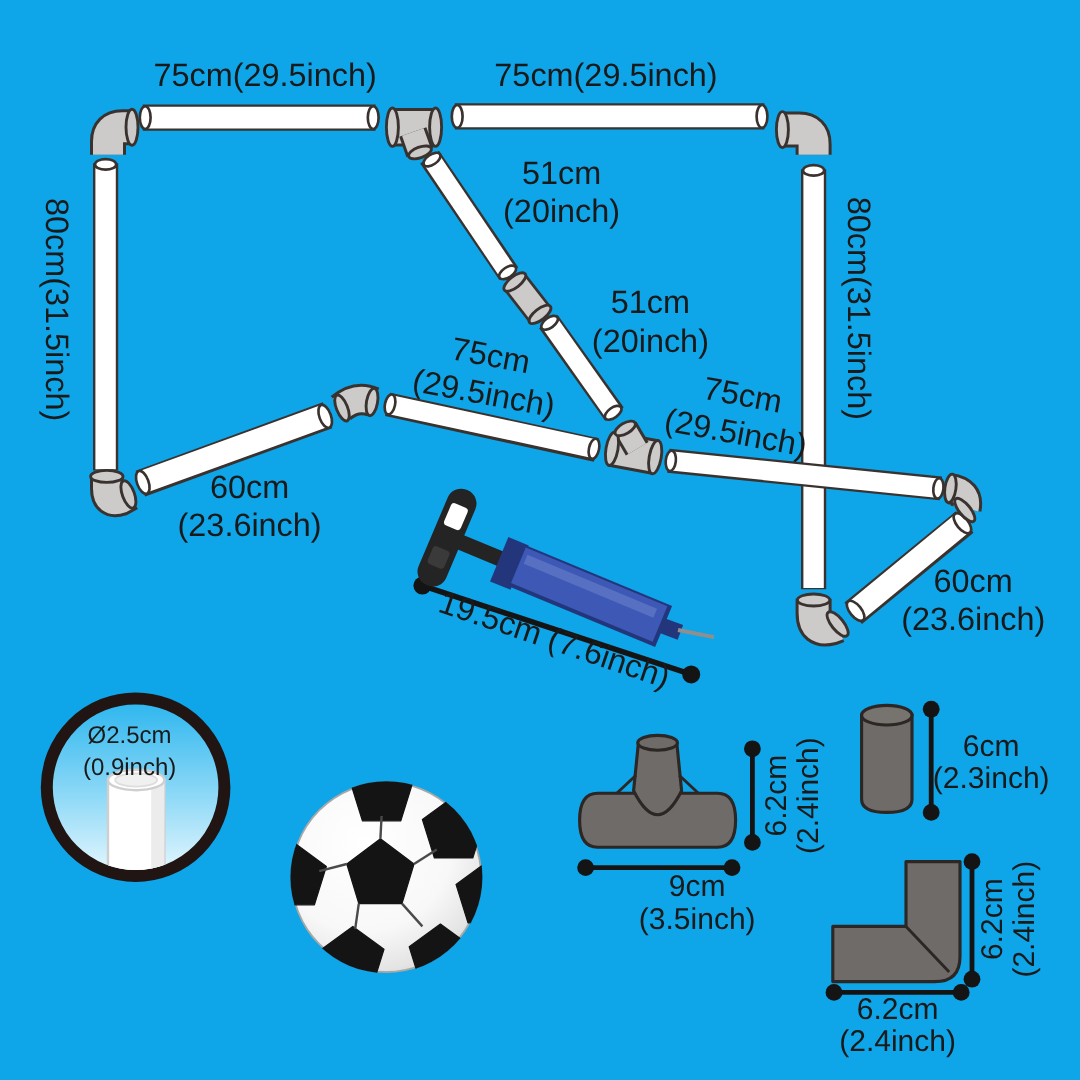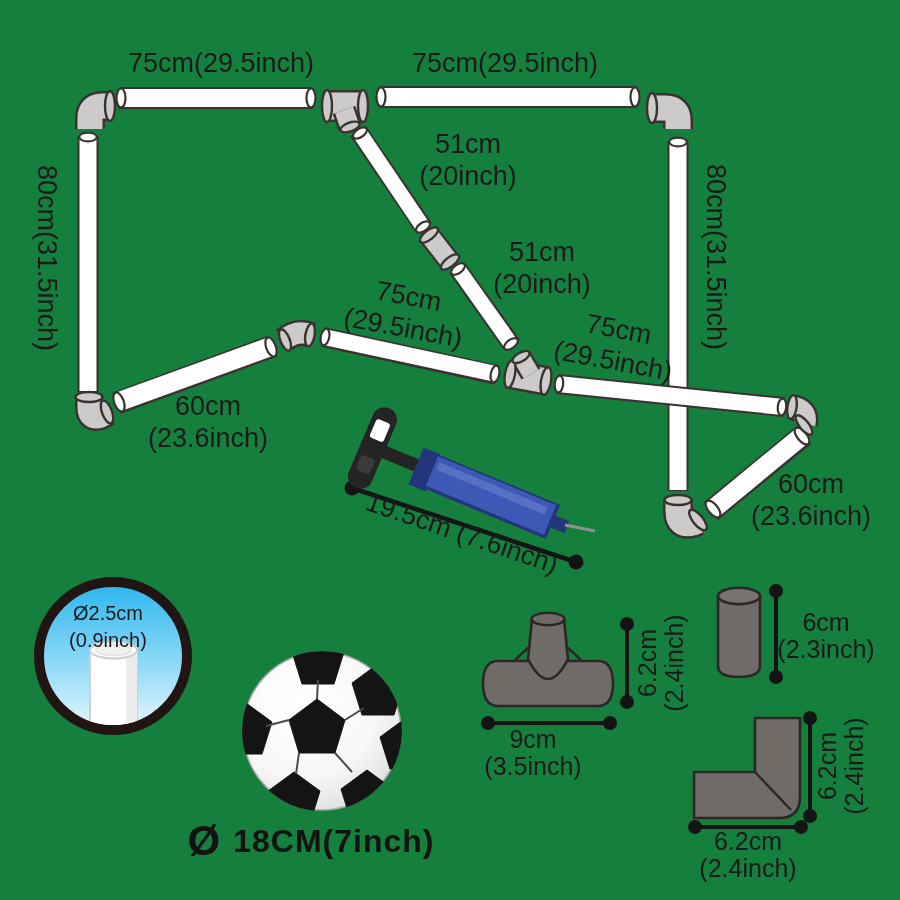--- a/index.html
+++ b/index.html
@@ -1,16 +1,16 @@
 <!DOCTYPE html>
 <html><head>
 <meta charset="utf-8">
 <style>
   html,body{margin:0;padding:0;background:#fff;}
-  .canvas{position:relative;width:900px;height:900px;background:#15803d;overflow:hidden;
+  .canvas{position:relative;width:900px;height:900px;background:#0ea5e9;overflow:hidden;
           font-family:"Liberation Sans", sans-serif;}
   .canvas svg{position:absolute;left:0;top:0;}
   .lbl{position:absolute;color:#1a1a1a;font-size:27px;line-height:32px;text-align:center;
        white-space:nowrap;transform:translate(-50%,-50%);}
   .lbl.small{font-size:25px;line-height:27px;}
   .lbl.tiny{font-size:20px;line-height:27px;}
   .lbl.r90{transform:translate(-50%,-50%) rotate(90deg);}
   .lbl.rm90{transform:translate(-50%,-50%) rotate(-90deg);}
   .lbl.r10{transform:translate(-50%,-50%) rotate(10.5deg);}
   .lbl.r19{transform:translate(-50%,-50%) rotate(18.7deg);}
@@ -296,29 +296,26 @@
   <div>(23.6inch)</div>
 </div>
 
 <div class="lbl r19" style="left:462px;top:533px">19.5cm (7.6inch)</div>
 
 <div class="lbl tiny" style="left:108px;top:627px">
   <div>Ø2.5cm</div>
   <div>(0.9inch)</div>
 </div>
 
-<div class="lbl ball-lbl" style="left:311px;top:841px">
-  <span class="sym">Ø</span><span>18CM(7inch)</span>
-</div>
 
 <div class="lbl small rm90" style="left:661px;top:663px">
   <div>6.2cm</div>
   <div>(2.4inch)</div>
 </div>
-<div class="lbl small" style="left:533px;top:753px">
+<div class="lbl small" style="left:581px;top:753px">
   <div>9cm</div>
   <div>(3.5inch)</div>
 </div>
 <div class="lbl small" style="left:826px;top:636px">
   <div>6cm</div>
   <div>(2.3inch)</div>
 </div>
 <div class="lbl small rm90" style="left:841px;top:766px">
   <div>6.2cm</div>
   <div>(2.4inch)</div>

